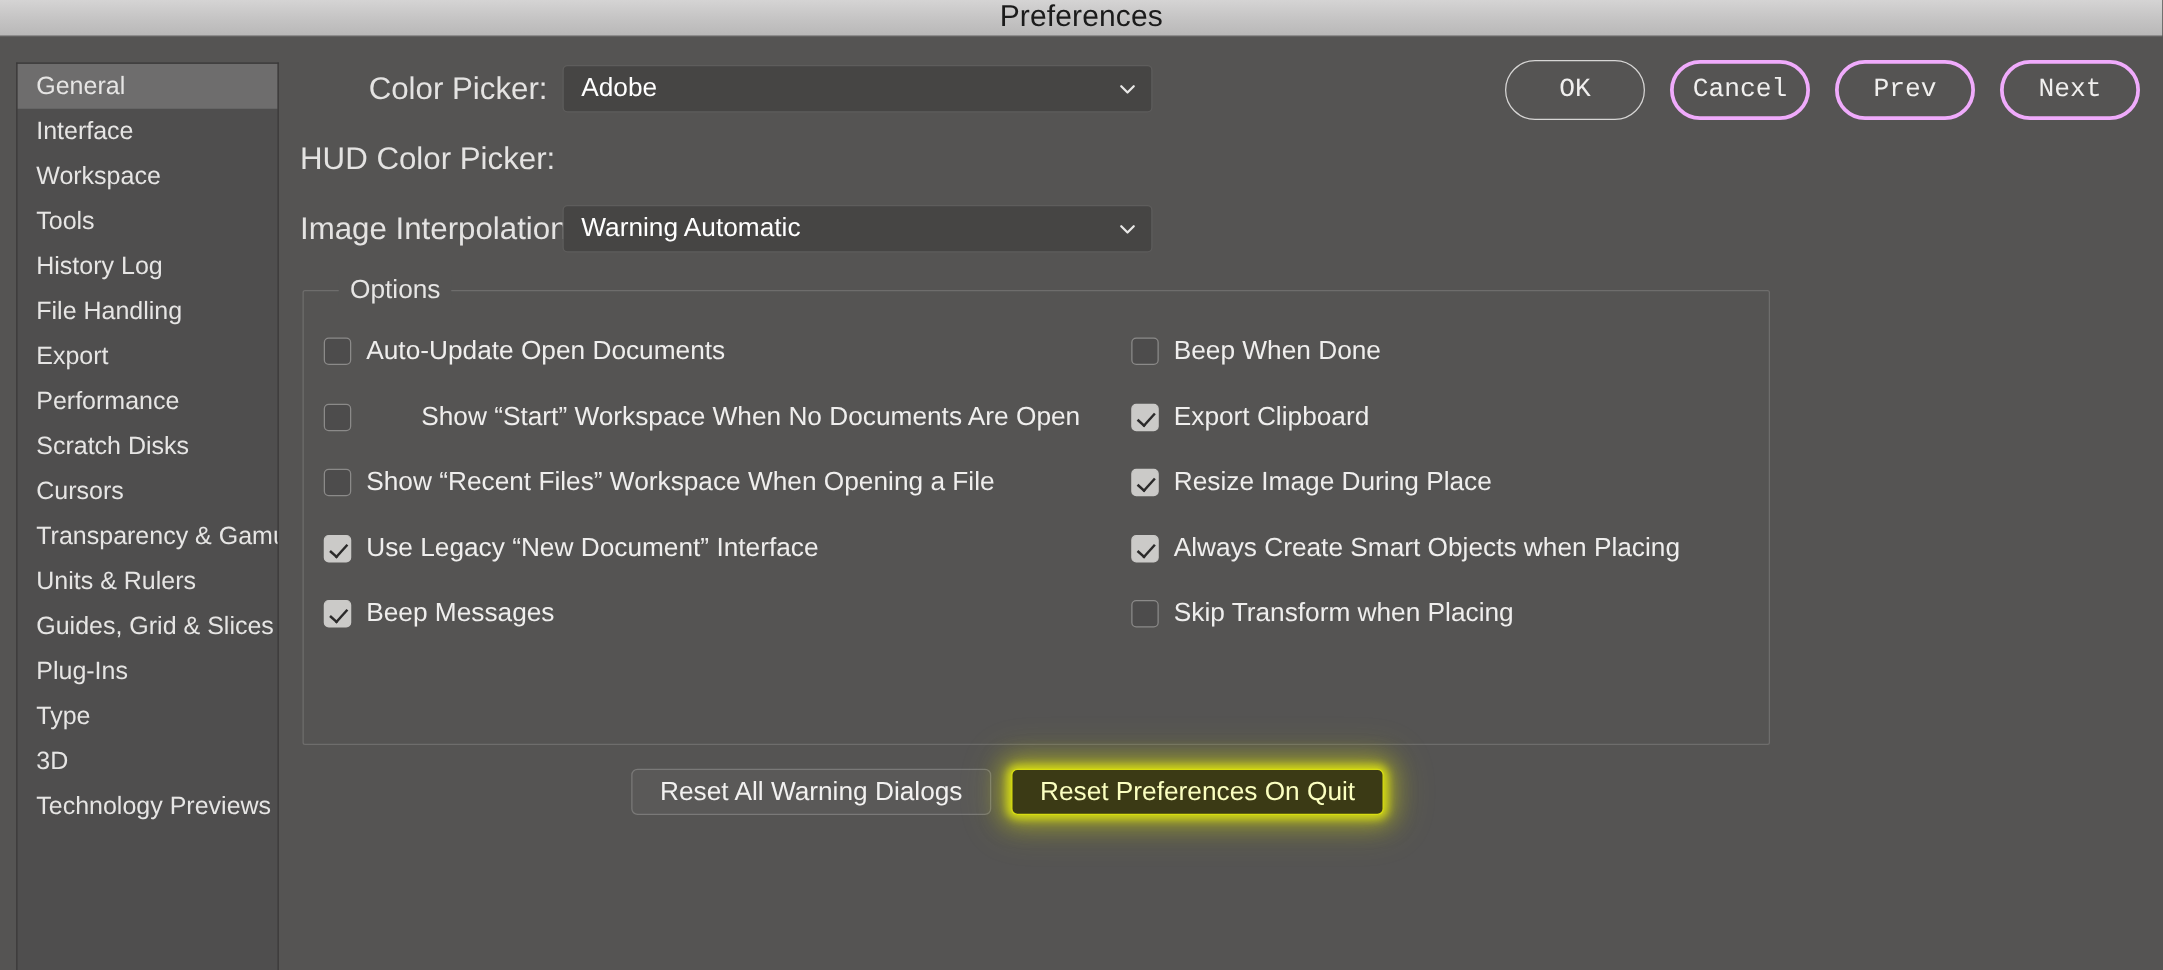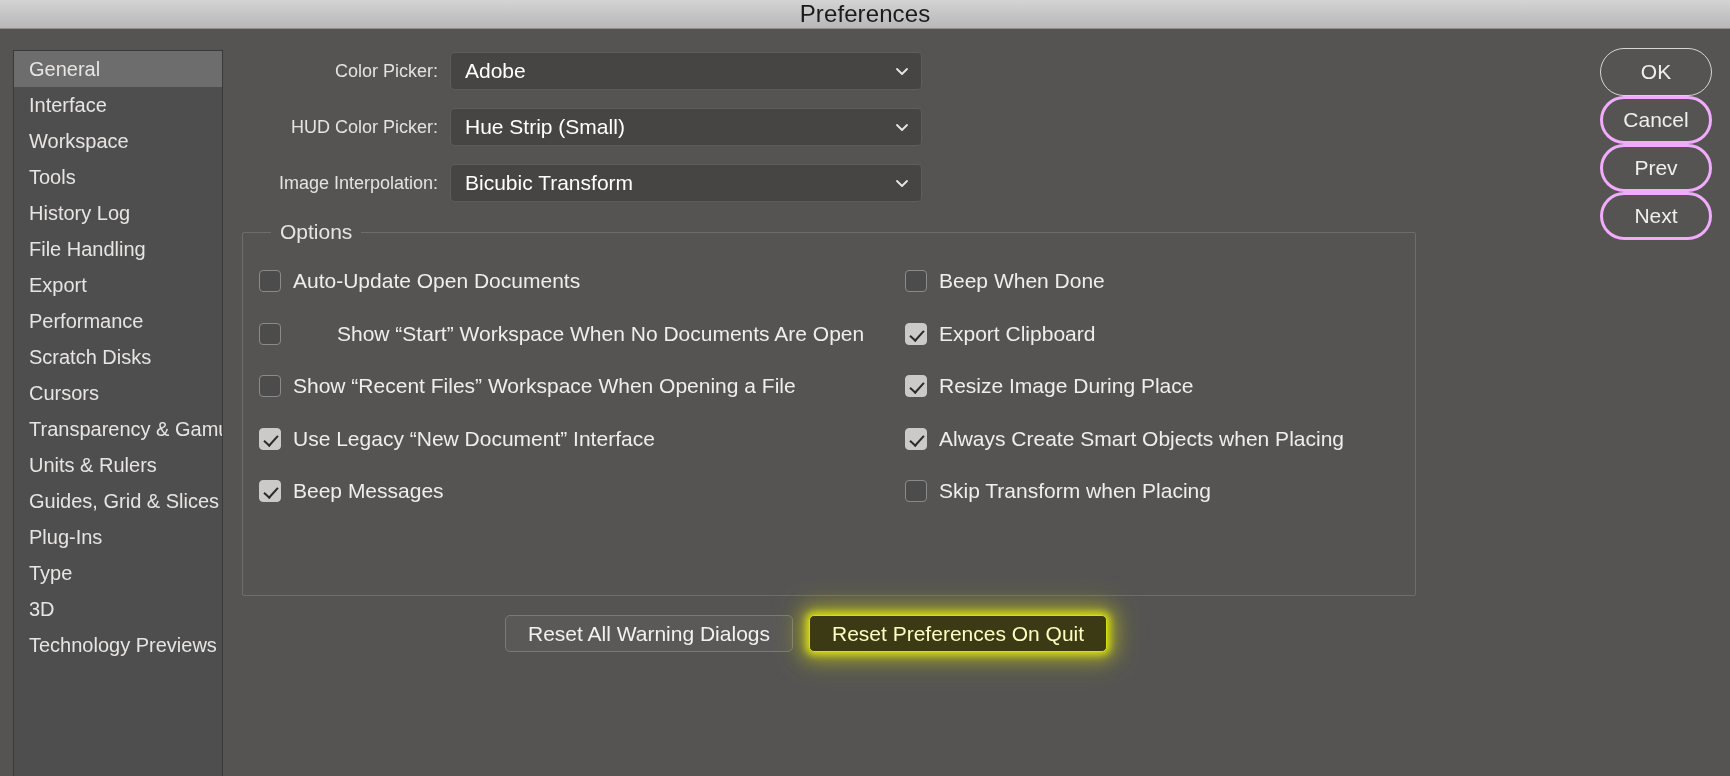--- a/index.html
+++ b/index.html
@@ -55,21 +55,21 @@
   
   .field-row {
     position: absolute;
     display: flex; align-items: center;
     height: 38px;
   }
   .field-label {
     width: 210px;
     text-align: right;
     padding-right: 12px;
-    font-size: 18px;
+    font-size: 25px;
     color: #e4e3e2;
     white-space: nowrap;
   }
   .select {
     position: relative;
     width: 472px; height: 38px;
     background: #464544;
     border: 1px solid #5e5d5c;
     border-radius: 4px;
     display: flex; align-items: center;
@@ -179,22 +179,23 @@
     box-shadow:
       0 0 7px 3px rgba(222,228,18,0.85),
       0 0 18px 7px rgba(214,220,16,0.50),
       0 0 30px 12px rgba(200,206,14,0.22);
   }
 
   
   .side-buttons {
     position: absolute;
     right: 18px; top: 48px;
-    display: flex; flex-direction: column; 
+    display: flex; flex-direction: row; gap: 20px;
     align-items: center;
+    font-family: Liberation Mono, monospace;
   }
   .pill {
     width: 112px; height: 48px;
     display: flex; align-items: center; justify-content: center;
     border-radius: 24px;
     background: #555453;
     border: 3px solid #f0abfc;
     font-size: 21px;
     color: #f0efee;
   }
@@ -272,40 +273,32 @@
           <span>Adobe</span>
           <span class="chev">
             <svg width="14" height="14" viewBox="0 0 14 14">
               <path d="M2 5 L7 10 L12 5" fill="none" stroke="#e9e8e7" stroke-width="1.8" stroke-linecap="round" stroke-linejoin="round"></path>
             </svg>
           </span>
         </div>
       </div>
       <div class="field-row" style="left: 240px; top: 108px;">
         <div class="field-label">HUD Color Picker:</div>
+      </div>
+      <div class="field-row" style="left: 240px; top: 164px;">
+        <div class="field-label">Image Interpolation:</div>
         <div class="select">
-          <span>Hue Strip (Small)</span>
+          <span>Warning Automatic</span>
           <span class="chev">
             <svg width="14" height="14" viewBox="0 0 14 14">
               <path d="M2 5 L7 10 L12 5" fill="none" stroke="#e9e8e7" stroke-width="1.8" stroke-linecap="round" stroke-linejoin="round"></path>
             </svg>
           </span>
         </div>
       </div>
-      <div class="field-row" style="left: 240px; top: 164px;">
-        <div class="field-label">Image Interpolation:</div>
-        <div class="select">
-          <span>Bicubic Transform</span>
-          <span class="chev">
-            <svg width="14" height="14" viewBox="0 0 14 14">
-              <path d="M2 5 L7 10 L12 5" fill="none" stroke="#e9e8e7" stroke-width="1.8" stroke-linecap="round" stroke-linejoin="round"></path>
-            </svg>
-          </span>
-        </div>
-      </div>
     </div>
 
   <div class="options-panel">
     <div class="options-legend">Options</div>
   </div>
 
   <div id="checkboxes">
       <div class="cb-row" style="left: 259px; top: 268px;">
         <div class="cb off"></div>
         <div class="cb-label">Auto-Update Open Documents</div>

